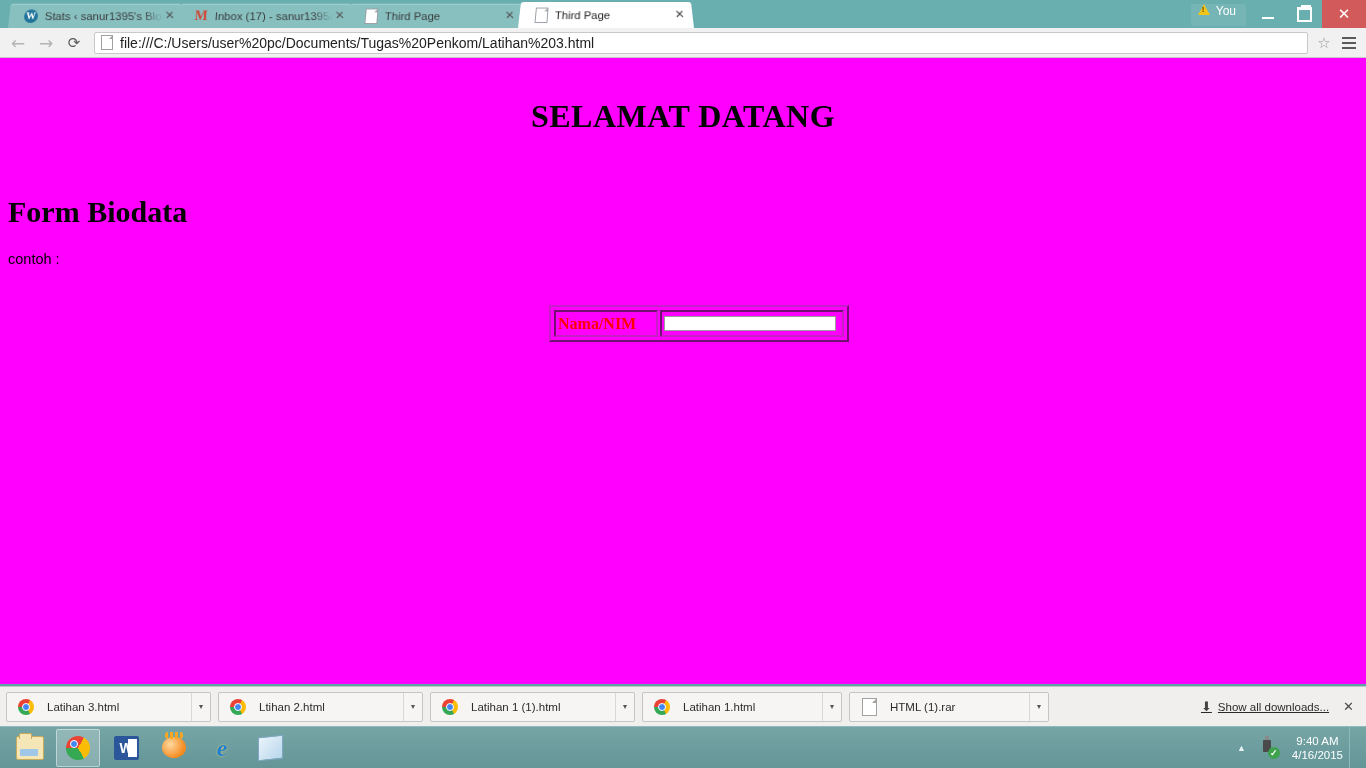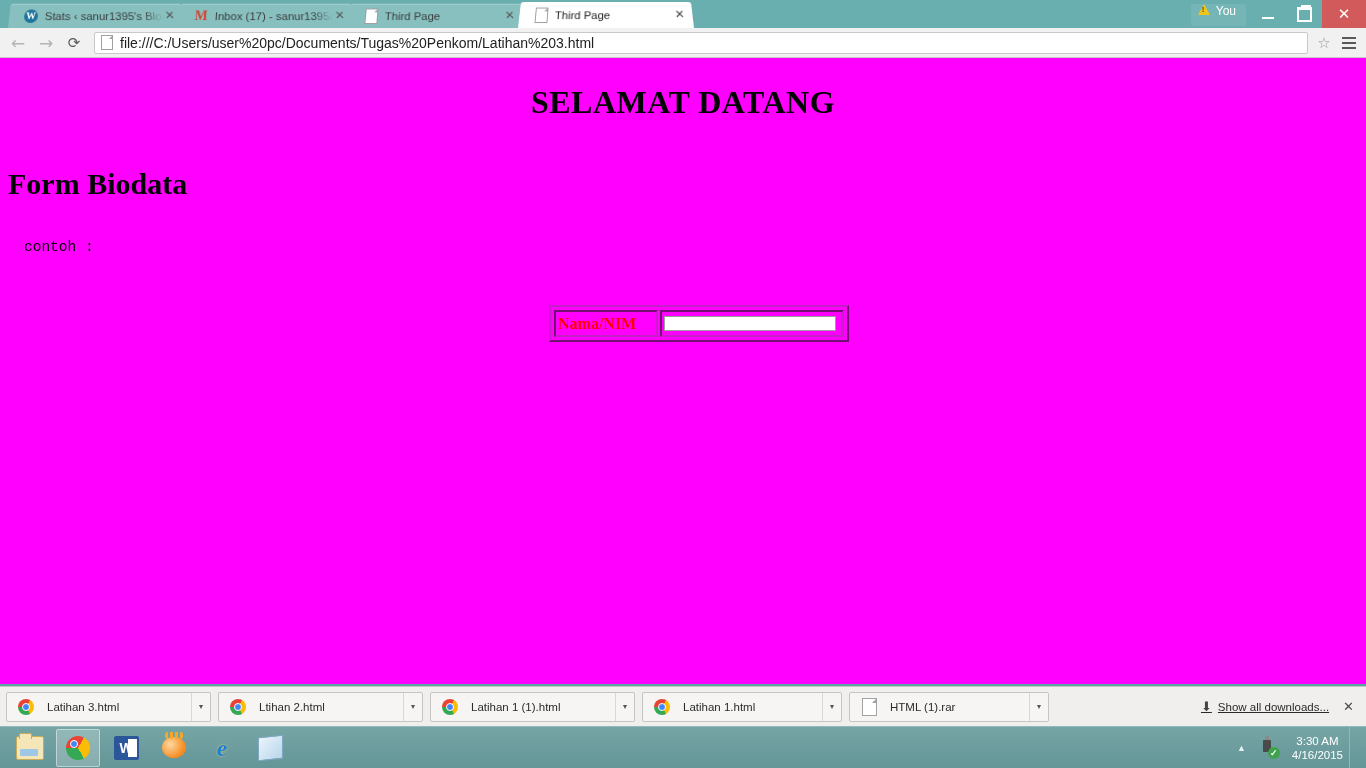--- a/index.html
+++ b/index.html
@@ -229,39 +229,39 @@
     height: 626px;
     position: relative;
     overflow: hidden;
     font-family: "Liberation Serif", "DejaVu Serif", serif;
   }
   .page-title-h1 {
     text-align: center;
     font-size: 32px;
     font-weight: bold;
     color: #000;
-    margin: 4px;
+    margin: 18px;
     padding-top: 22px;
     font-family: "Liberation Serif", "DejaVu Serif", serif;
     letter-spacing: 0.5px;
   }
   .form-heading {
     font-size: 30px;
     font-weight: bold;
     color: #000;
     margin: 0;
     padding: 42px 0 0 8px;
     font-family: "Liberation Serif", "DejaVu Serif", serif;
   }
   .contoh {
     font-size: 14.5px;
     color: #000;
-    margin: 16px;
+    margin: 0;
     padding: 22px 0 0 8px;
-    font-family: Liberation Mono, monospace;
+    font-family: Liberation Sans, sans-serif;
   }
 
   
   .biodata-wrap {
     position: absolute;
     left: 541px;
     top: 247px;
   }
   table.biodata {
     border-collapse: separate;
@@ -624,18 +624,18 @@
     </div>
   </div>
 
   <div class="tray">
     <span class="tray-caret">▲</span>
     <span class="tray-usb">
       <span class="usb-body"></span>
       <span class="usb-check">✓</span>
     </span>
     <span class="clock">
-      <span style="display:block">3:30 AM</span>
+      <span style="display:block">9:40 AM</span>
       <span style="display:block">4/16/2015</span>
     </span>
     <span class="showdesktop"></span>
   </div>
 </div>
 
 </body></html>

